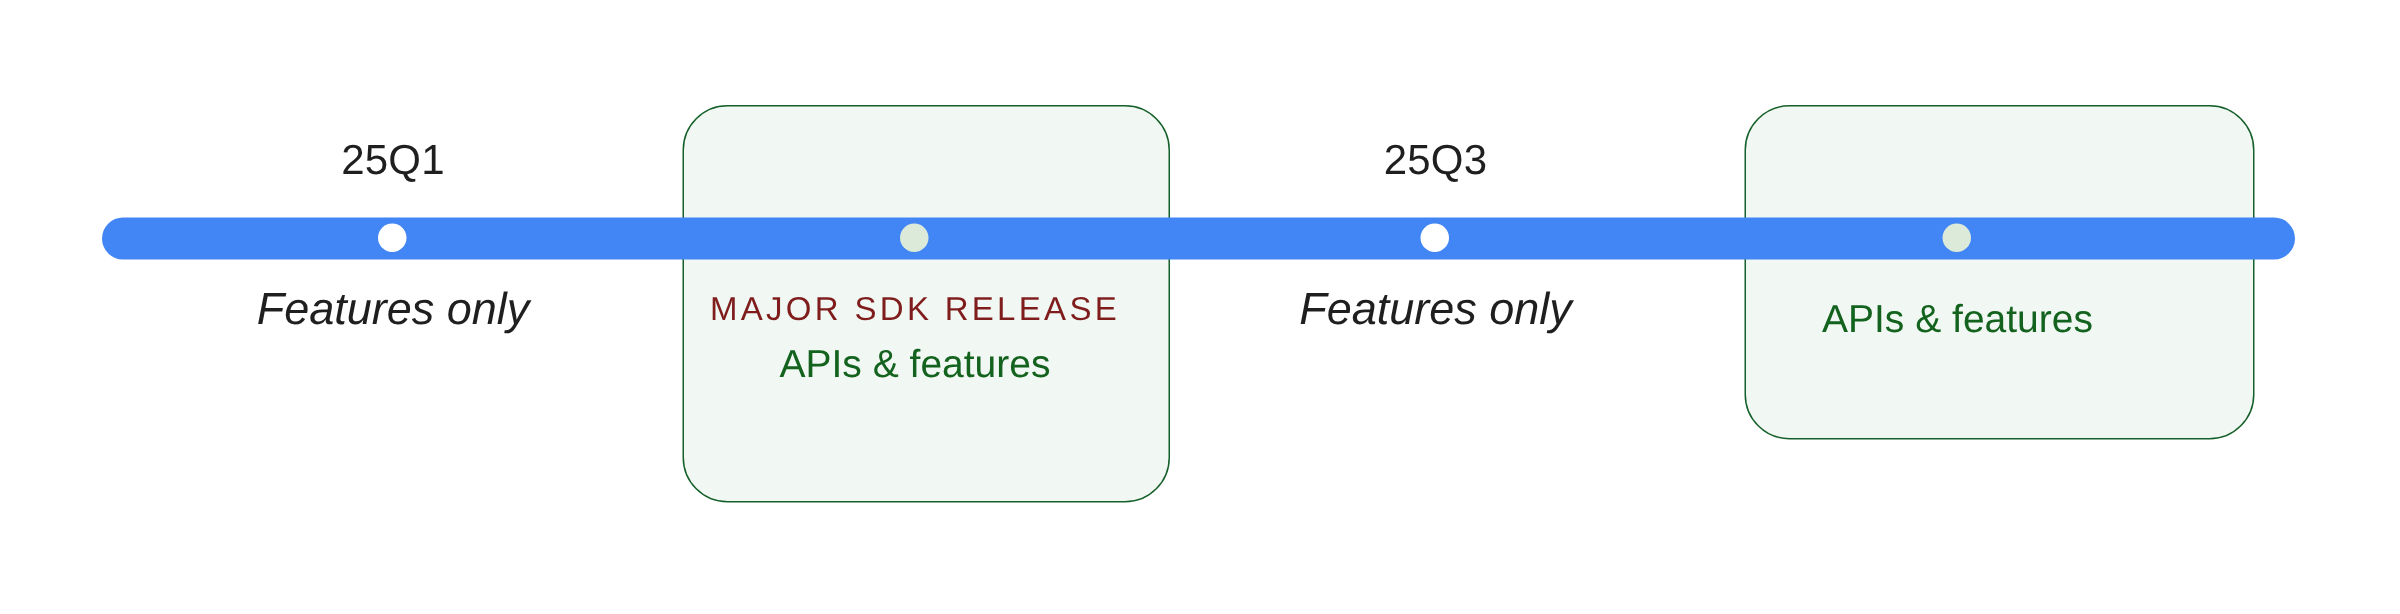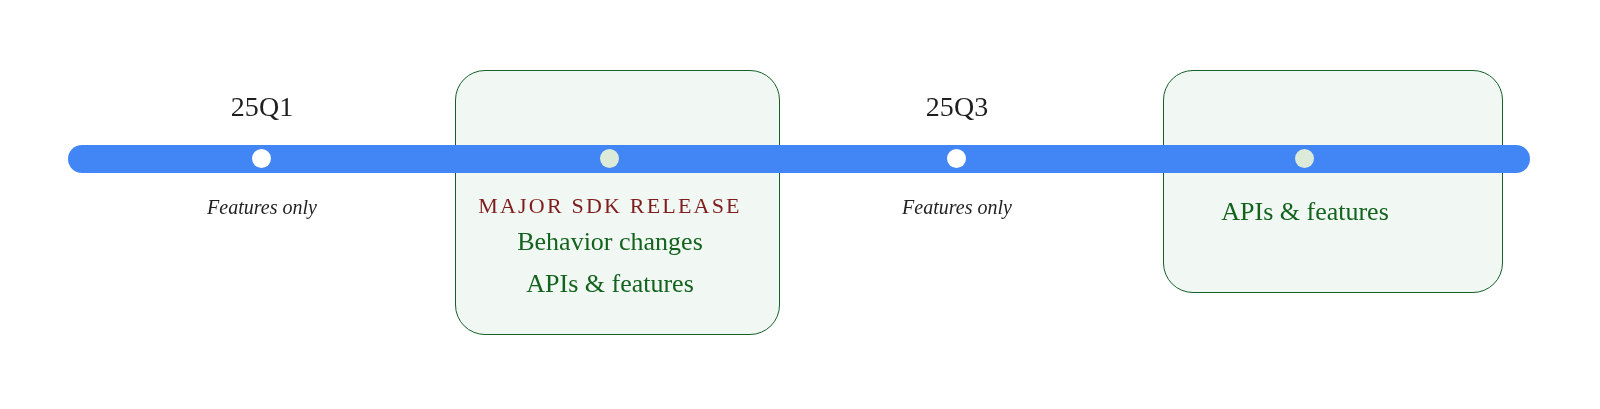--- a/index.html
+++ b/index.html
@@ -56,21 +56,21 @@
 
   
   .col {
     position: absolute;
     top: 0;
     height: 409px;
     z-index: 4;
     text-align: center;
     pointer-events: none;
   }
-  .col > * { pointer-events: auto; font-family: Liberation Serif, serif; }
+  .col > * { pointer-events: auto; }
 
   .col-q1 { left: 112px;  width: 300px; }
   .col-q2 { left: 460px;  width: 300px; }
   .col-q3 { left: 807px;  width: 300px; }
   .col-q4 { left: 1155px; width: 300px; }
 
   .quarter-label {
     position: absolute;
     top: 90px;
     left: 0;
@@ -98,21 +98,21 @@
   .dot-q2 { left: 600px; }
   .dot-q3 { left: 947px; }
   .dot-q4 { left: 1295px; }
 
   
   .note {
     position: absolute;
     top: 190px;
     left: 0;
     width: 100%;
-    font-size: 20px;
+    font-size: 30px;
     line-height: 34px;
     font-style: italic;
     color: #1f1f1f;
   }
 
   .release-block {
     position: absolute;
     top: 191px;
     left: 0;
     width: 100%;
@@ -149,21 +149,20 @@
   <div class="dot dot-green dot-q4"></div>
 
   <div class="col col-q1">
     <div class="quarter-label">25Q1</div>
     <div class="note">Features only</div>
   </div>
 
   <div class="col col-q2">
     <div class="release-block">
       <div class="release-kicker">MAJOR SDK RELEASE</div>
-      <div class="release-line">Behavior changes</div>
       <div class="release-line">APIs &amp; features</div>
     </div>
   </div>
 
   <div class="col col-q3">
     <div class="quarter-label">25Q3</div>
     <div class="note">Features only</div>
   </div>
 
   <div class="col col-q4">

